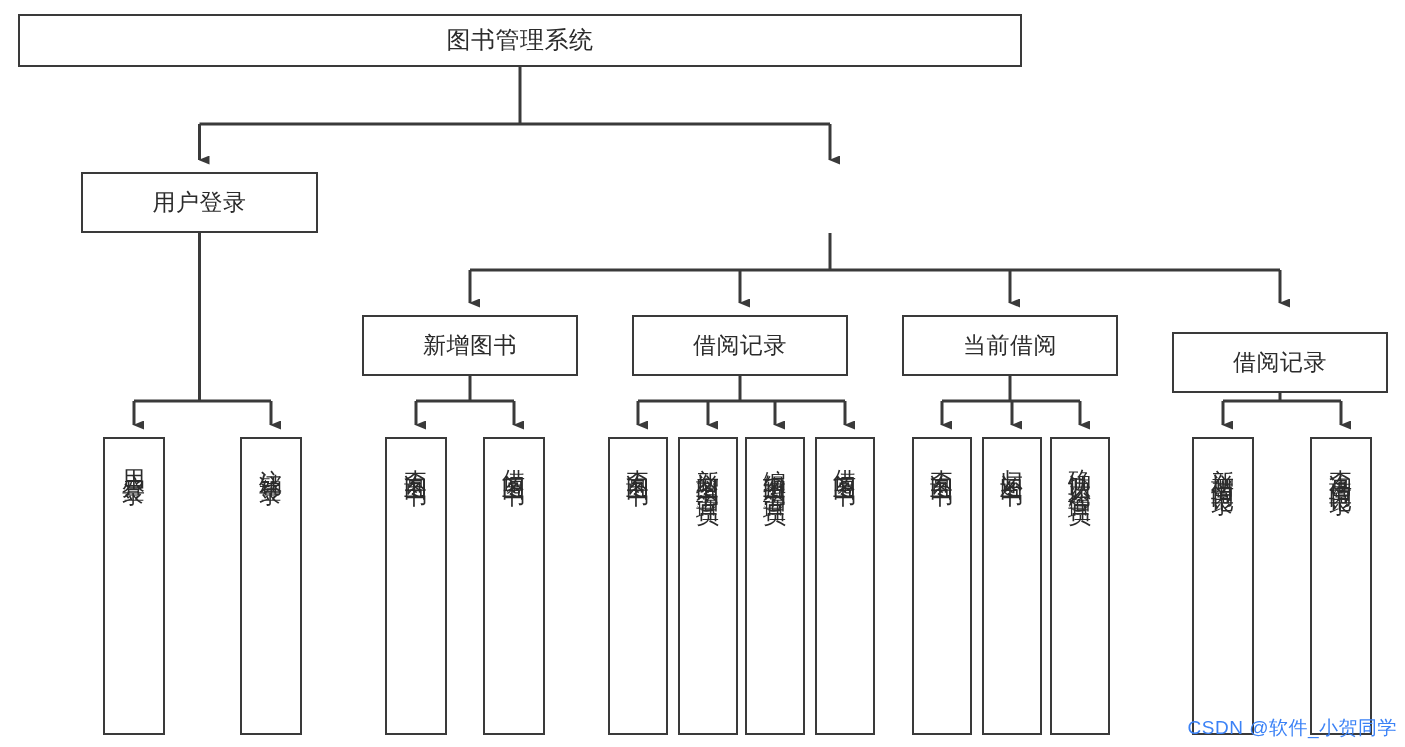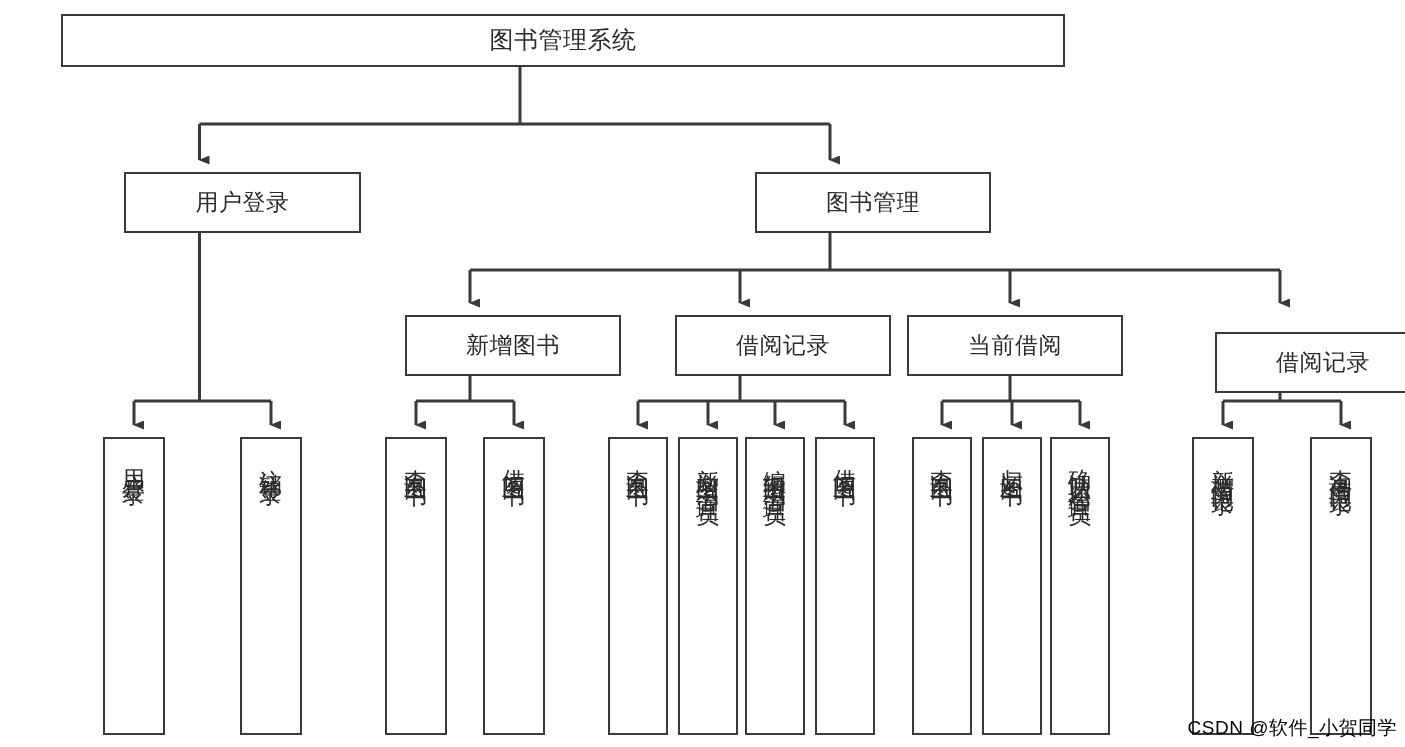--- a/index.html
+++ b/index.html
@@ -32,21 +32,20 @@
     background: #ffffff;
     display: flex;
     align-items: center;
     justify-content: center;
     color: #2b2b2b;
   }
   .node.horiz {
     font-size: 23px;
     letter-spacing: 0.5px;
     line-height: 1.2;
-    margin-left: 43px;
   }
   .node.root {
     font-size: 24px;
   }
   .node.leaf {
     font-size: 23px;
     align-items: flex-start;
     justify-content: center;
     padding-top: 12px;
   }
@@ -56,21 +55,21 @@
     letter-spacing: 5px;
     line-height: 1.05;
     white-space: nowrap;
     display: block;
   }
   .watermark {
     position: absolute;
     right: 8px;
     bottom: 6px;
     font-size: 19px;
-    color: #000000;
+    color: #3b82f6;
     letter-spacing: 0.5px;
     white-space: nowrap;
   }
 </style>
 </head>
 <body>
 
 <div id="canvas">
 
   <svg id="edges" viewBox="0 0 1405 747" xmlns="http://www.w3.org/2000/svg">
@@ -119,25 +118,24 @@
       <path d="M1280,376 L1280,401"></path>
       <path d="M1223,401 L1341,401"></path>
       <path d="M1223,401 L1223,425" marker-end="url(#ah)"></path>
       <path d="M1341,401 L1341,425" marker-end="url(#ah)"></path>
     </g>
   </svg>
 
   <div class="node horiz root" style="left:18px;top:14px;width:1004px;height:53px;">图书管理系统</div>
 
   <div class="node horiz" style="left:81px;top:172px;width:237px;height:61px;">用户登录</div>
-  <div class="node horiz" style="left:712px;top:172px;width:236px;height:61px;">图书管理</div>
 
   <div class="node horiz" style="left:362px;top:315px;width:216px;height:61px;">新增图书</div>
   <div class="node horiz" style="left:632px;top:315px;width:216px;height:61px;">借阅记录</div>
-  <div class="node horiz" style="left:864px;top:315px;width:216px;height:61px;">当前借阅</div>
+  <div class="node horiz" style="left:902px;top:315px;width:216px;height:61px;">当前借阅</div>
   <div class="node horiz" style="left:1172px;top:332px;width:216px;height:61px;">借阅记录</div>
 
   <div class="node leaf" style="left:103px;top:437px;width:62px;height:298px;">
     <span class="vlabel">用户登录</span>
   </div>
   <div class="node leaf" style="left:240px;top:437px;width:62px;height:298px;">
     <span class="vlabel">注销登录</span>
   </div>
 
   <div class="node leaf" style="left:385px;top:437px;width:62px;height:298px;">

